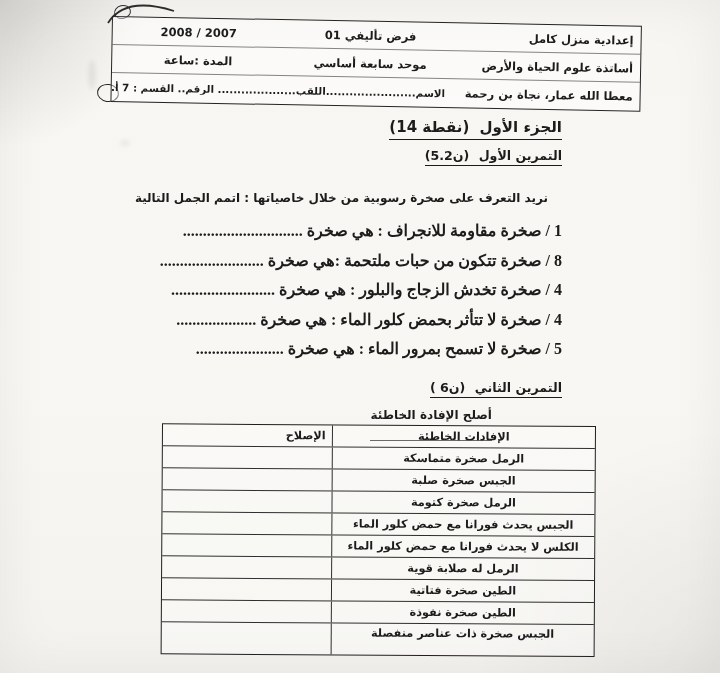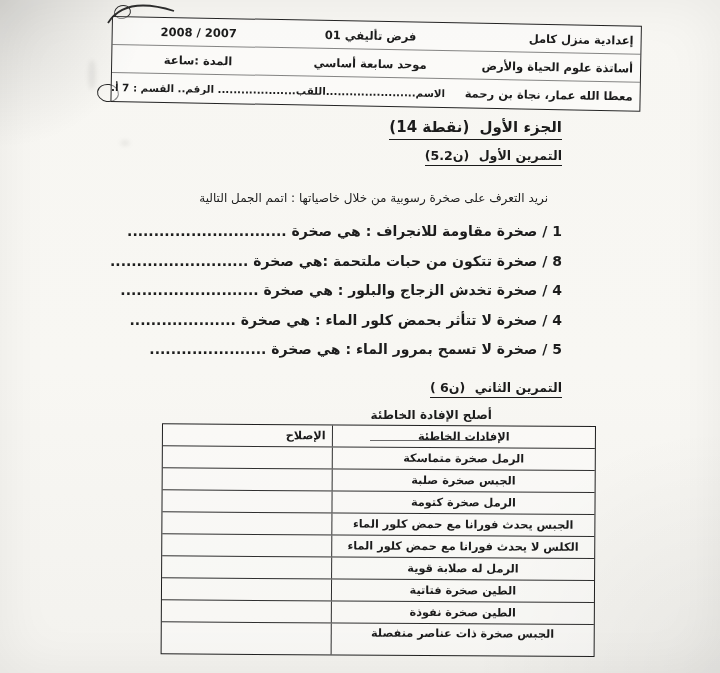--- a/index.html
+++ b/index.html
@@ -38,23 +38,23 @@
          border:1.9px solid #262626;border-radius:50%;transform:rotate(9deg);}
 
   
   .part-title{position:absolute;top:118px;right:158px;font-size:15px;font-weight:700;
               border-bottom:1.7px solid #1b1b1b;padding-bottom:3px;margin-left:8px;}
   .ex-title{position:absolute;font-size:12.6px;font-weight:700;
             border-bottom:1.4px solid #1b1b1b;padding-bottom:2px;}
   .ex1-pos{top:148px;right:158px;}
   .ex2-pos{top:380px;right:158px;}
   .score{unicode-bidi:isolate;direction:ltr;margin-right:5px;}
-  .intro{position:absolute;top:191px;right:172px;font-size:12px;font-weight:400;}
+  .intro{position:absolute;top:191px;right:172px;font-size:12px;font-weight:700;}
   .items{position:absolute;top:225px;right:158px;}
-  .item{font-size:14px;font-weight:700;line-height:12px;margin-bottom:17.5px;}
+  .item{font-size:16px;font-weight:700;line-height:12px;margin-bottom:17.5px;font-family:Liberation Serif, serif;}
   .instruction{position:absolute;top:408px;right:228px;font-size:12px;font-weight:700;
                border-bottom:1.4px solid #1b1b1b;padding-bottom:18px;}
 
   
   .fix-table{
     position:absolute;top:426px;right:124px;width:432px;
     border:1.5px solid #1f1f1f;background:rgba(255,255,255,.35);
     transform:rotate(.35deg);transform-origin:right top;
   }
   .trow{display:flex;min-height:21px;}

